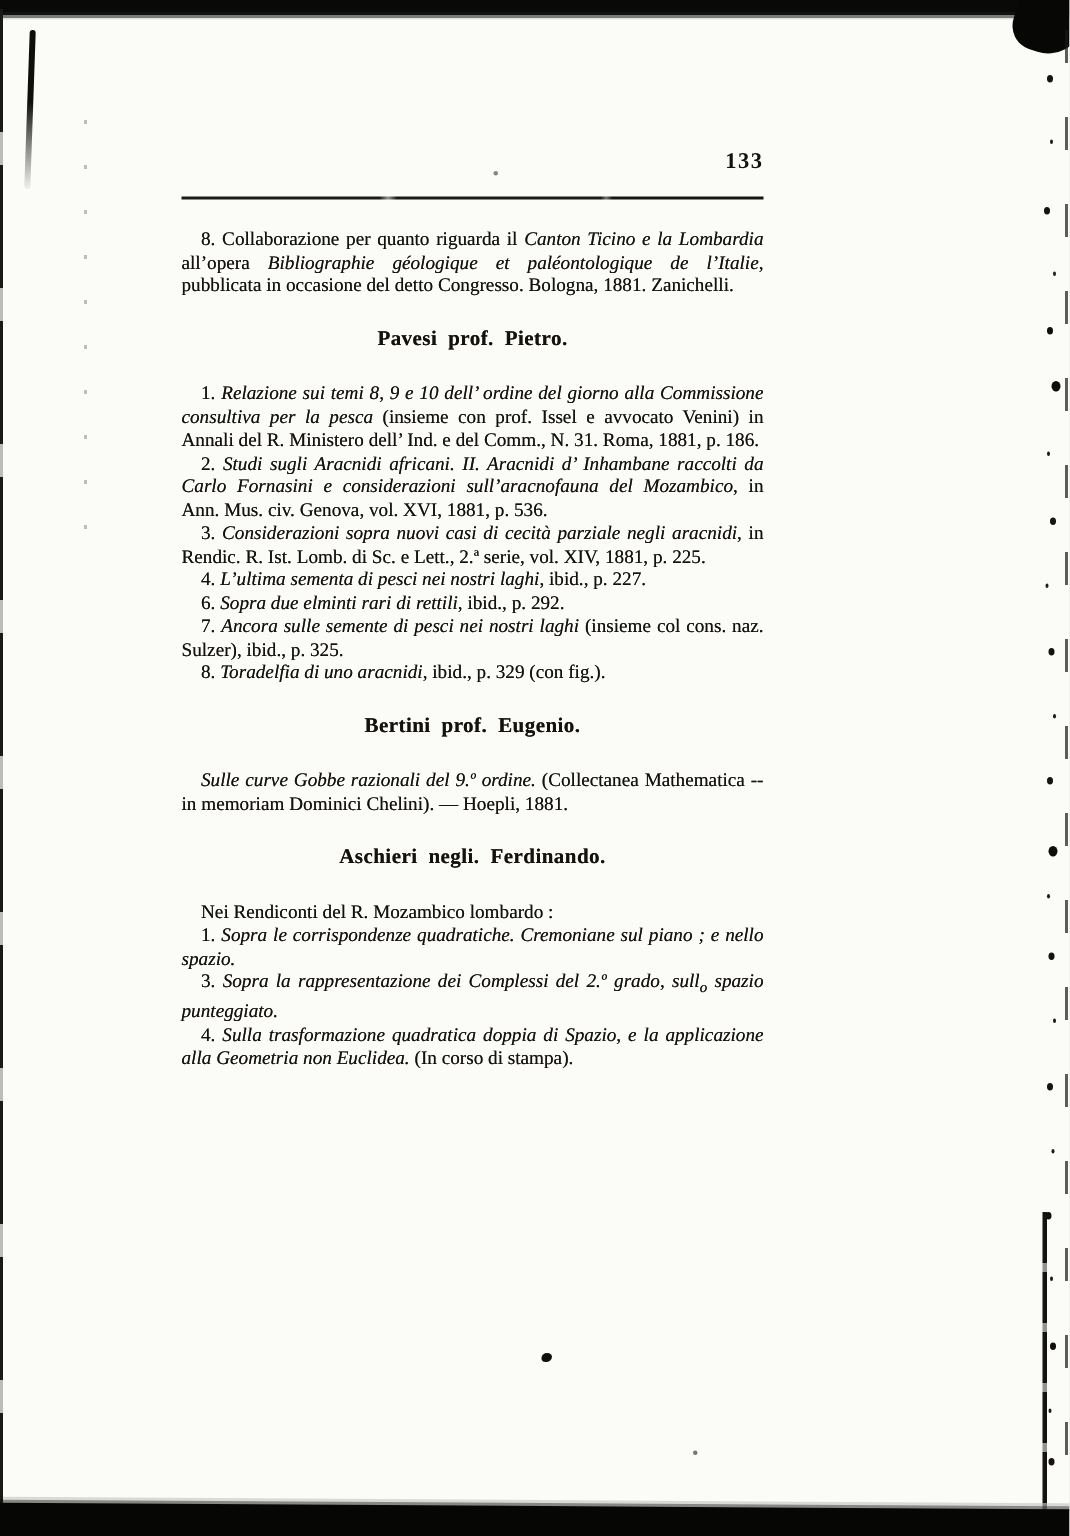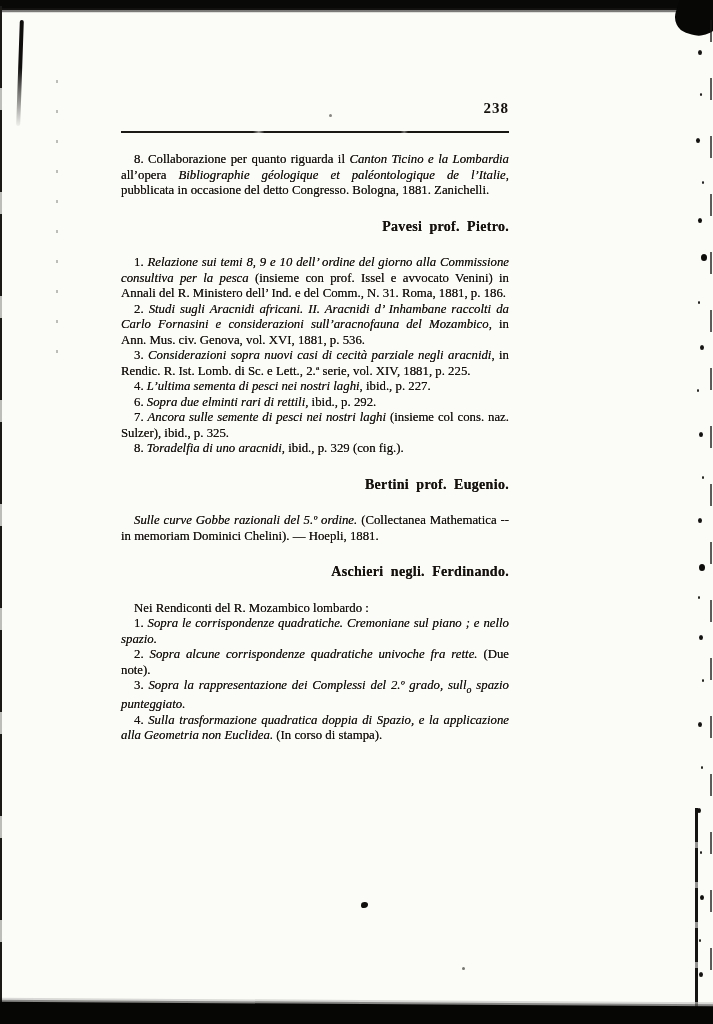--- a/index.html
+++ b/index.html
@@ -42,21 +42,21 @@
     text-shadow: 0 0 0.3px rgba(21,18,14,0.8);
   }
   .para {
     text-align: justify;
     text-indent: 13px;
     margin: 0;
   }
   .para .it { font-style: italic; }
   .para sub { font-size: 0.78em; font-style: italic; }
   .heading {
-    text-align: right;
+    text-align: center;
     text-indent: 0;
     font-weight: bold;
     font-size: 14px;
     word-spacing: 3.5px;
     letter-spacing: 0.3px;
     margin: 20px 0 21px 0;
   }
   
   .art { position: absolute; }
   .art-top-bar {
@@ -130,39 +130,38 @@
   .art-dot-2 {
     left: 462px; top: 967px; width: 3px; height: 3px;
     background: rgba(30,29,27,.6); border-radius: 50%;
   }
 </style>
 </head>
 <body>
 
 <div class="page">
 
-  <div class="pageno">238</div>
+  <div class="pageno">133</div>
   <div class="rule"></div>
 
   <div class="content">
       <div class="para"><span>8. Collaborazione per quanto riguarda il </span><span class="it">Canton Ticino e la Lombardia</span><span> all’opera </span><span class="it">Bibliographie géologique et paléontologique de l’Italie</span><span>, pubblicata in occasione del detto Congresso. Bologna, 1881. Zanichelli.</span></div>
       <div class="heading"><span>Pavesi prof. Pietro.</span></div>
       <div class="para"><span>1. </span><span class="it">Relazione sui temi 8, 9 e 10 dell’ ordine del giorno alla Commissione consultiva per la pesca</span><span> (insieme con prof. Issel e avvocato Venini) in Annali del R. Ministero dell’ Ind. e del Comm., N. 31. Roma, 1881, p. 186.</span></div>
       <div class="para"><span>2. </span><span class="it">Studi sugli Aracnidi africani. II. Aracnidi d’ Inhambane raccolti da Carlo Fornasini e considerazioni sull’aracnofauna del Mozambico</span><span>, in Ann. Mus. civ. Genova, vol. XVI, 1881, p. 536.</span></div>
       <div class="para"><span>3. </span><span class="it">Considerazioni sopra nuovi casi di cecità parziale negli aracnidi</span><span>, in Rendic. R. Ist. Lomb. di Sc. e Lett., 2.ª serie, vol. XIV, 1881, p. 225.</span></div>
       <div class="para"><span>4. </span><span class="it">L’ultima sementa di pesci nei nostri laghi</span><span>, ibid., p. 227.</span></div>
       <div class="para"><span>6. </span><span class="it">Sopra due elminti rari di rettili</span><span>, ibid., p. 292.</span></div>
       <div class="para"><span>7. </span><span class="it">Ancora sulle semente di pesci nei nostri laghi</span><span> (insieme col cons. naz. Sulzer), ibid., p. 325.</span></div>
       <div class="para"><span>8. </span><span class="it">Toradelfia di uno aracnidi</span><span>, ibid., p. 329 (con fig.).</span></div>
       <div class="heading"><span>Bertini prof. Eugenio.</span></div>
-      <div class="para"><span class="it">Sulle curve Gobbe razionali del 5.º ordine.</span><span> (Collectanea Mathematica -- in memoriam Dominici Chelini). — Hoepli, 1881.</span></div>
+      <div class="para"><span class="it">Sulle curve Gobbe razionali del 9.º ordine.</span><span> (Collectanea Mathematica -- in memoriam Dominici Chelini). — Hoepli, 1881.</span></div>
       <div class="heading"><span>Aschieri negli. Ferdinando.</span></div>
       <div class="para"><span>Nei Rendiconti del R. Mozambico lombardo :</span></div>
       <div class="para"><span>1. </span><span class="it">Sopra le corrispondenze quadratiche. Cremoniane sul piano ; e nello spazio.</span></div>
-      <div class="para"><span>2. </span><span class="it">Sopra alcune corrispondenze quadratiche univoche fra rette.</span><span> (Due note).</span></div>
       <div class="para"><span>3. </span><span class="it">Sopra la rappresentazione dei Complessi del 2.º grado, sull</span><sub class="it">o</sub><span class="it"> spazio punteggiato.</span></div>
       <div class="para"><span>4. </span><span class="it">Sulla trasformazione quadratica doppia di Spazio, e la applicazione alla Geometria non Euclidea.</span><span> (In corso di stampa).</span></div>
     </div>
 
   <div class="art art-top-bar"></div>
   <div class="art art-corner-blob"></div>
   <div class="art art-left-line"></div>
   <div class="art art-left-stroke"></div>
   <div class="art art-left-dots"></div>
   <div class="art art-right-specks"></div>

